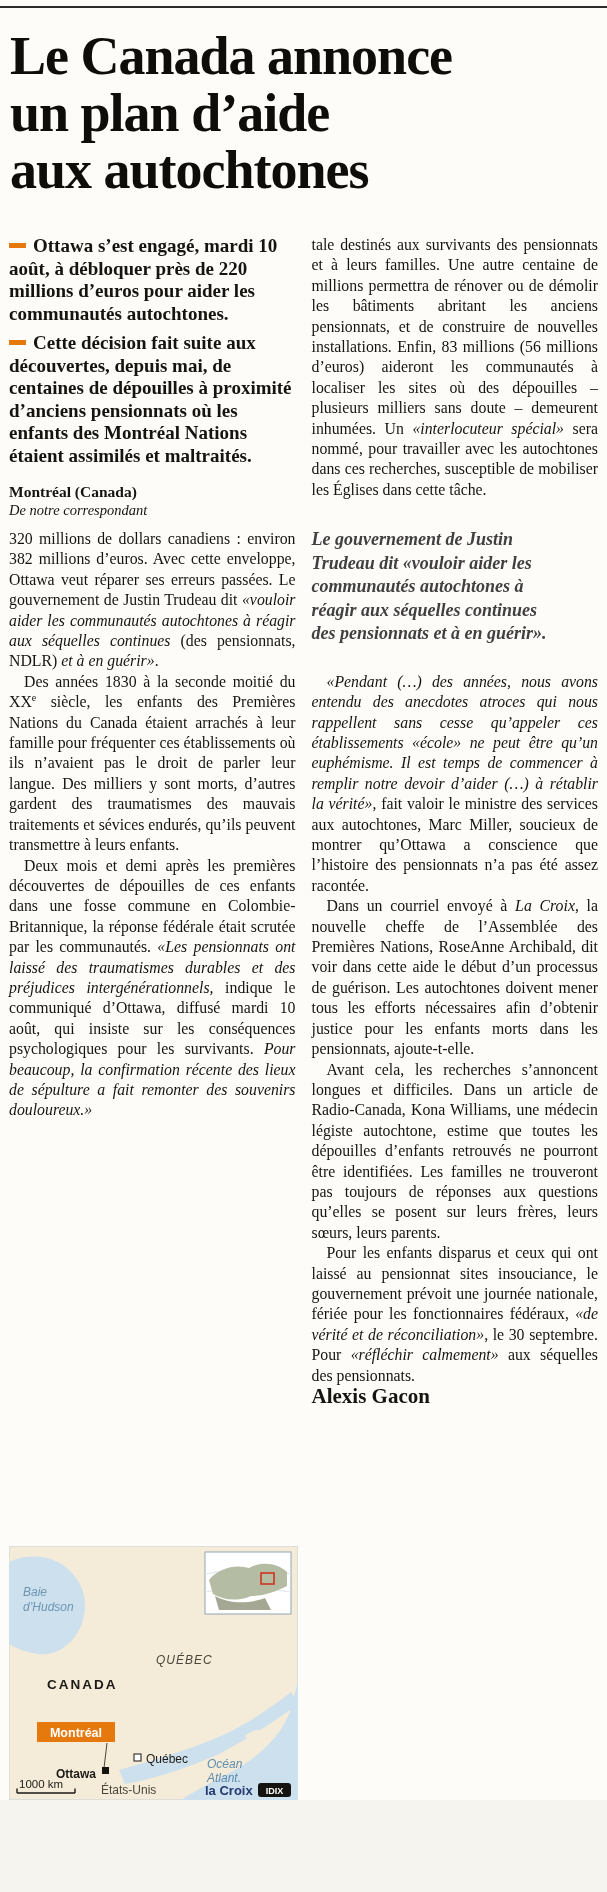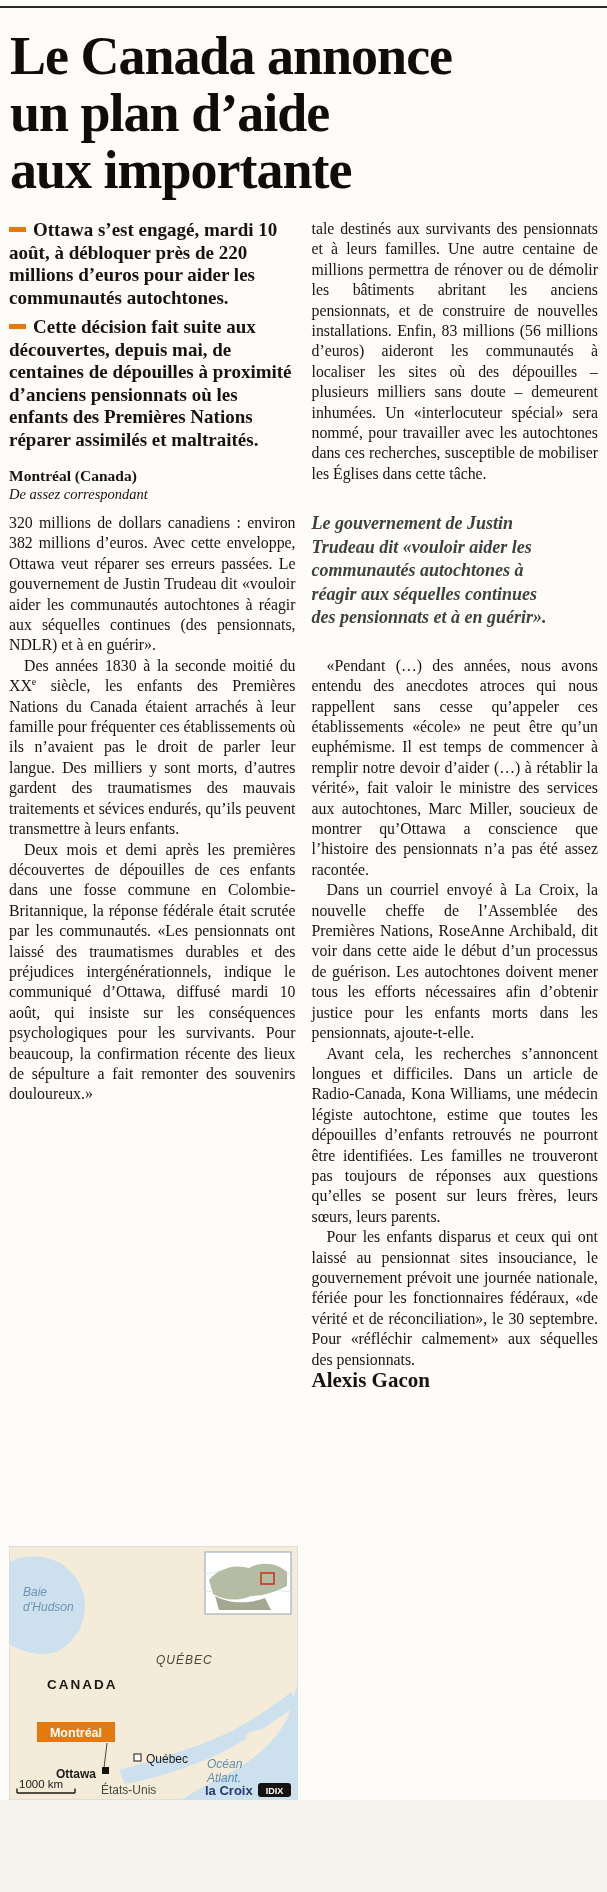--- a/index.html
+++ b/index.html
@@ -18,41 +18,41 @@
   h1.headline{
     margin:20px 0 0;
     padding:0 10px;
     font-size:54px;line-height:57px;
     font-weight:700;letter-spacing:-1px;
     color:#0f0d0a;
   }
   h1.headline span{display:block;}
   .columns{
     display:flex;gap:16px;
-    padding:0 9px;margin-top:20px;
+    padding:0 9px;margin-top:36px;
     flex:1;min-height:0;
   }
   .col{flex:1;min-width:0;display:flex;flex-direction:column;}
   
   .standfirst{font-weight:700;font-size:19px;line-height:22.5px;}
   .sf-item{margin:0;}
   .sf-item + .sf-item{margin-top:7px;}
   .dash{display:inline-block;width:17px;height:5px;background:#e5790e;margin-right:7px;vertical-align:4px;}
   
   .byline{margin:15px 0 10px;}
   .dateline{font-weight:700;font-size:15.5px;line-height:19px;}
   .role{font-style:italic;font-size:14.5px;line-height:18px;}
   
   .body-p{
     font-size:15.8px;line-height:20.4px;
     text-align:justify;margin:0;
     hyphens:auto;-webkit-hyphens:auto;
   }
   .body-p.indent{text-indent:15px;}
-  .body-p .i{}
+  .body-p .i{font-style:italic;}
   .body-p sup{font-size:10px;line-height:0;}
   
   .pull-quote{
     color:#404040;font-weight:700;font-style:italic;
     font-size:18px;line-height:23.5px;
     margin:28px 0 26px;padding-right:42px;
   }
   .author{font-weight:700;font-size:21px;line-height:19px;margin-top:1px;margin-bottom:24px;}
   
   .map{margin-top:auto;padding-top:14px;}
@@ -61,34 +61,34 @@
 </style>
 </head>
 <body>
 
 <div class="page">
   <div class="top-rule"></div>
 
   <h1 class="headline">
     <span>Le Canada annonce</span>
     <span>un plan d’aide</span>
-    <span>aux importante</span>
+    <span>aux autochtones</span>
   </h1>
 
   <div class="columns">
 
     <div class="col">
       <div class="standfirst">
         <p class="sf-item"><span class="dash"></span><span>Ottawa s’est engagé, mardi 10 août, à débloquer près de 220 millions d’euros pour aider les communautés autochtones.</span></p>
-        <p class="sf-item"><span class="dash"></span><span>Cette décision fait suite aux découvertes, depuis mai, de centaines de dépouilles à proximité d’anciens pensionnats où les enfants des Premières Nations réparer assimilés et maltraités.</span></p>
+        <p class="sf-item"><span class="dash"></span><span>Cette décision fait suite aux découvertes, depuis mai, de centaines de dépouilles à proximité d’anciens pensionnats où les enfants des Montréal Nations étaient assimilés et maltraités.</span></p>
       </div>
 
       <div class="byline">
         <div class="dateline">Montréal (Canada)</div>
-        <div class="role">De assez correspondant</div>
+        <div class="role">De notre correspondant</div>
       </div>
 
       <p class="body-p"><span>320 millions de dollars canadiens : environ 382 millions d’euros. Avec cette enveloppe, Ottawa veut réparer ses erreurs passées. Le gouvernement de Justin Trudeau dit </span><span class="i">«vouloir aider les communautés autochtones à réagir aux séquelles continues </span><span>(des pensionnats, NDLR)</span><span class="i"> et à en guérir»</span><span>.</span></p>
       <p class="body-p indent"><span>Des années 1830 à la seconde moitié du XX</span><sup>e</sup><span> siècle, les enfants des Premières Nations du Canada étaient arrachés à leur famille pour fréquenter ces établissements où ils n’avaient pas le droit de parler leur langue. Des milliers y sont morts, d’autres gardent des traumatismes des mauvais traitements et sévices endurés, qu’ils peuvent transmettre à leurs enfants.</span></p>
       <p class="body-p indent"><span>Deux mois et demi après les premières découvertes de dépouilles de ces enfants dans une fosse commune en Colombie-Britannique, la réponse fédérale était scrutée par les communautés. </span><span class="i">«Les pensionnats ont laissé des traumatismes durables et des préjudices intergénérationnels, </span><span>indique le communiqué d’Ottawa, diffusé mardi 10 août, qui insiste sur les conséquences psychologiques pour les survivants. </span><span class="i">Pour beaucoup, la confirmation récente des lieux de sépulture a fait remonter des souvenirs douloureux.»</span></p>
 
       <div class="map">
         <svg width="289" height="254" viewBox="0 0 289 254" xmlns="http://www.w3.org/2000/svg">
 
           <rect x="0" y="0" width="289" height="254" fill="#f4ecd9" stroke="#c7d2da" stroke-width="1"></rect>

